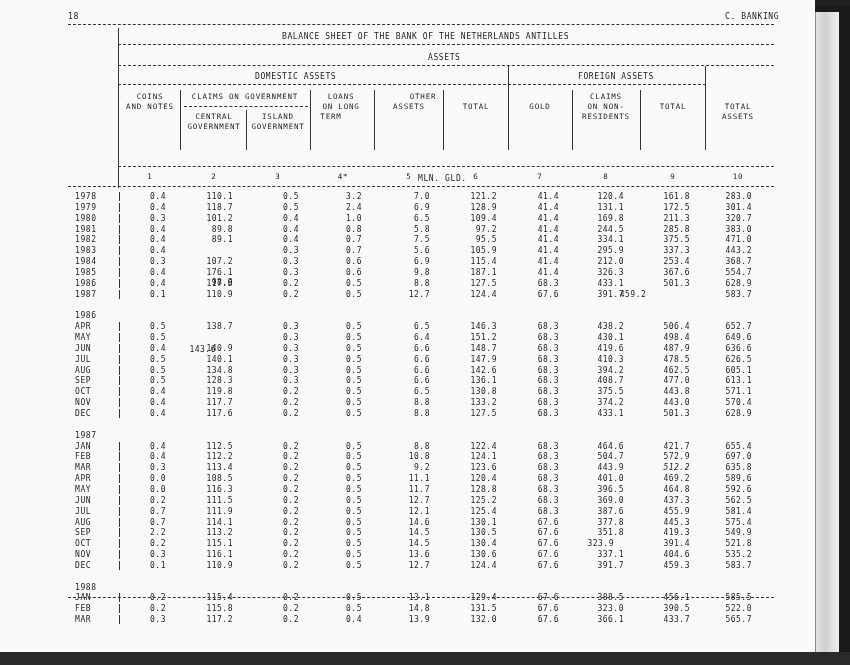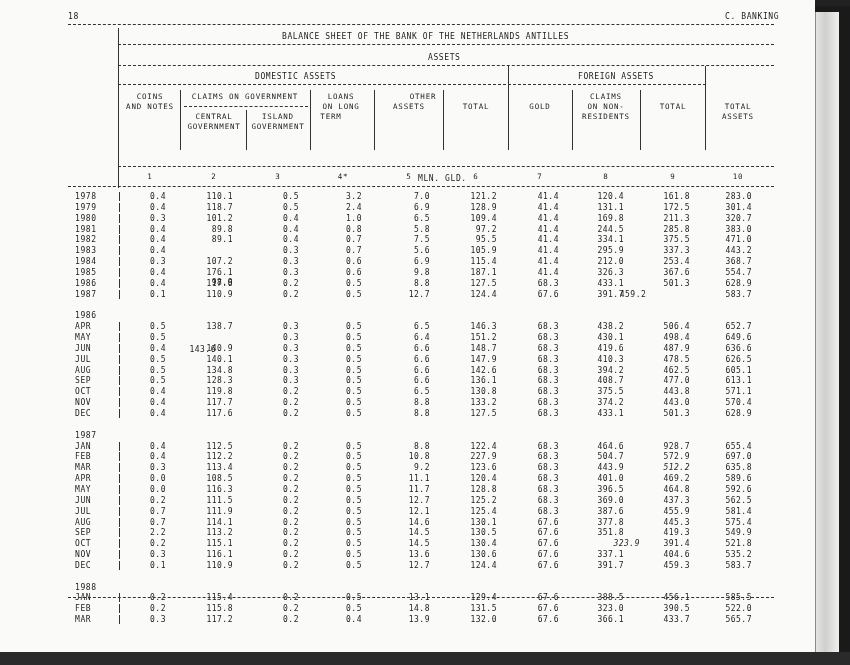--- a/index.html
+++ b/index.html
@@ -342,30 +342,30 @@
       <div class="lbl" style="left: 75px; top: 441.55px;">JAN</div>
       <div class="vbar" style="left: 119px; top: 441.55px; height: 9px;"></div>
       <div class="num" style="left: 116px; width: 50px; top: 441.55px;">0.4</div>
       <div class="num" style="left: 183px; width: 50px; top: 441.55px;">112.5</div>
       <div class="num" style="left: 249px; width: 50px; top: 441.55px;">0.2</div>
       <div class="num" style="left: 312px; width: 50px; top: 441.55px;">0.5</div>
       <div class="num" style="left: 380px; width: 50px; top: 441.55px;">8.8</div>
       <div class="num" style="left: 447px; width: 50px; top: 441.55px;">122.4</div>
       <div class="num" style="left: 509px; width: 50px; top: 441.55px;">68.3</div>
       <div class="num" style="left: 574px; width: 50px; top: 441.55px;">464.6</div>
-      <div class="num" style="left: 640px; width: 50px; top: 441.55px;">928.7</div>
+      <div class="num" style="left: 640px; width: 50px; top: 441.55px;">421.7</div>
       <div class="num" style="left: 702px; width: 50px; top: 441.55px;">655.4</div>
       <div class="lbl" style="left: 75px; top: 452.4px;">FEB</div>
       <div class="vbar" style="left: 119px; top: 452.4px; height: 9px;"></div>
       <div class="num" style="left: 116px; width: 50px; top: 452.4px;">0.4</div>
       <div class="num" style="left: 183px; width: 50px; top: 452.4px;">112.2</div>
       <div class="num" style="left: 249px; width: 50px; top: 452.4px;">0.2</div>
       <div class="num" style="left: 312px; width: 50px; top: 452.4px;">0.5</div>
       <div class="num" style="left: 380px; width: 50px; top: 452.4px;">10.8</div>
-      <div class="num" style="left: 447px; width: 50px; top: 452.4px;">227.9</div>
+      <div class="num" style="left: 447px; width: 50px; top: 452.4px;">124.1</div>
       <div class="num" style="left: 509px; width: 50px; top: 452.4px;">68.3</div>
       <div class="num" style="left: 574px; width: 50px; top: 452.4px;">504.7</div>
       <div class="num" style="left: 640px; width: 50px; top: 452.4px;">572.9</div>
       <div class="num" style="left: 702px; width: 50px; top: 452.4px;">697.0</div>
       <div class="lbl" style="left: 75px; top: 463.25px;">MAR</div>
       <div class="vbar" style="left: 119px; top: 463.25px; height: 9px;"></div>
       <div class="num" style="left: 116px; width: 50px; top: 463.25px;">0.3</div>
       <div class="num" style="left: 183px; width: 50px; top: 463.25px;">113.4</div>
       <div class="num" style="left: 249px; width: 50px; top: 463.25px;">0.2</div>
       <div class="num" style="left: 312px; width: 50px; top: 463.25px;">0.5</div>
@@ -449,21 +449,21 @@
       <div class="num" style="left: 702px; width: 50px; top: 528.35px;">549.9</div>
       <div class="lbl" style="left: 75px; top: 539.2px;">OCT</div>
       <div class="vbar" style="left: 119px; top: 539.2px; height: 9px;"></div>
       <div class="num" style="left: 116px; width: 50px; top: 539.2px;">0.2</div>
       <div class="num" style="left: 183px; width: 50px; top: 539.2px;">115.1</div>
       <div class="num" style="left: 249px; width: 50px; top: 539.2px;">0.2</div>
       <div class="num" style="left: 312px; width: 50px; top: 539.2px;">0.5</div>
       <div class="num" style="left: 380px; width: 50px; top: 539.2px;">14.5</div>
       <div class="num" style="left: 447px; width: 50px; top: 539.2px;">130.4</div>
       <div class="num" style="left: 509px; width: 50px; top: 539.2px;">67.6</div>
-      <div class="num" style="left: 590px; width: 50px; top: 539.2px; font-style: italic;">323.9</div>
+      <div class="num" style="left: 564px; width: 50px; top: 539.2px;">323.9</div>
       <div class="num" style="left: 640px; width: 50px; top: 539.2px;">391.4</div>
       <div class="num" style="left: 702px; width: 50px; top: 539.2px;">521.8</div>
       <div class="lbl" style="left: 75px; top: 550.05px;">NOV</div>
       <div class="vbar" style="left: 119px; top: 550.05px; height: 9px;"></div>
       <div class="num" style="left: 116px; width: 50px; top: 550.05px;">0.3</div>
       <div class="num" style="left: 183px; width: 50px; top: 550.05px;">116.1</div>
       <div class="num" style="left: 249px; width: 50px; top: 550.05px;">0.2</div>
       <div class="num" style="left: 312px; width: 50px; top: 550.05px;">0.5</div>
       <div class="num" style="left: 380px; width: 50px; top: 550.05px;">13.6</div>
       <div class="num" style="left: 447px; width: 50px; top: 550.05px;">130.6</div>

